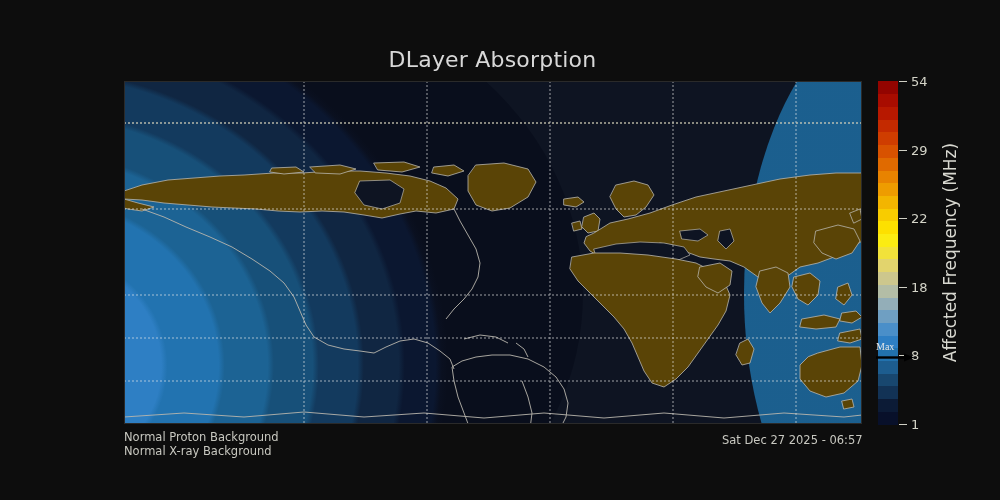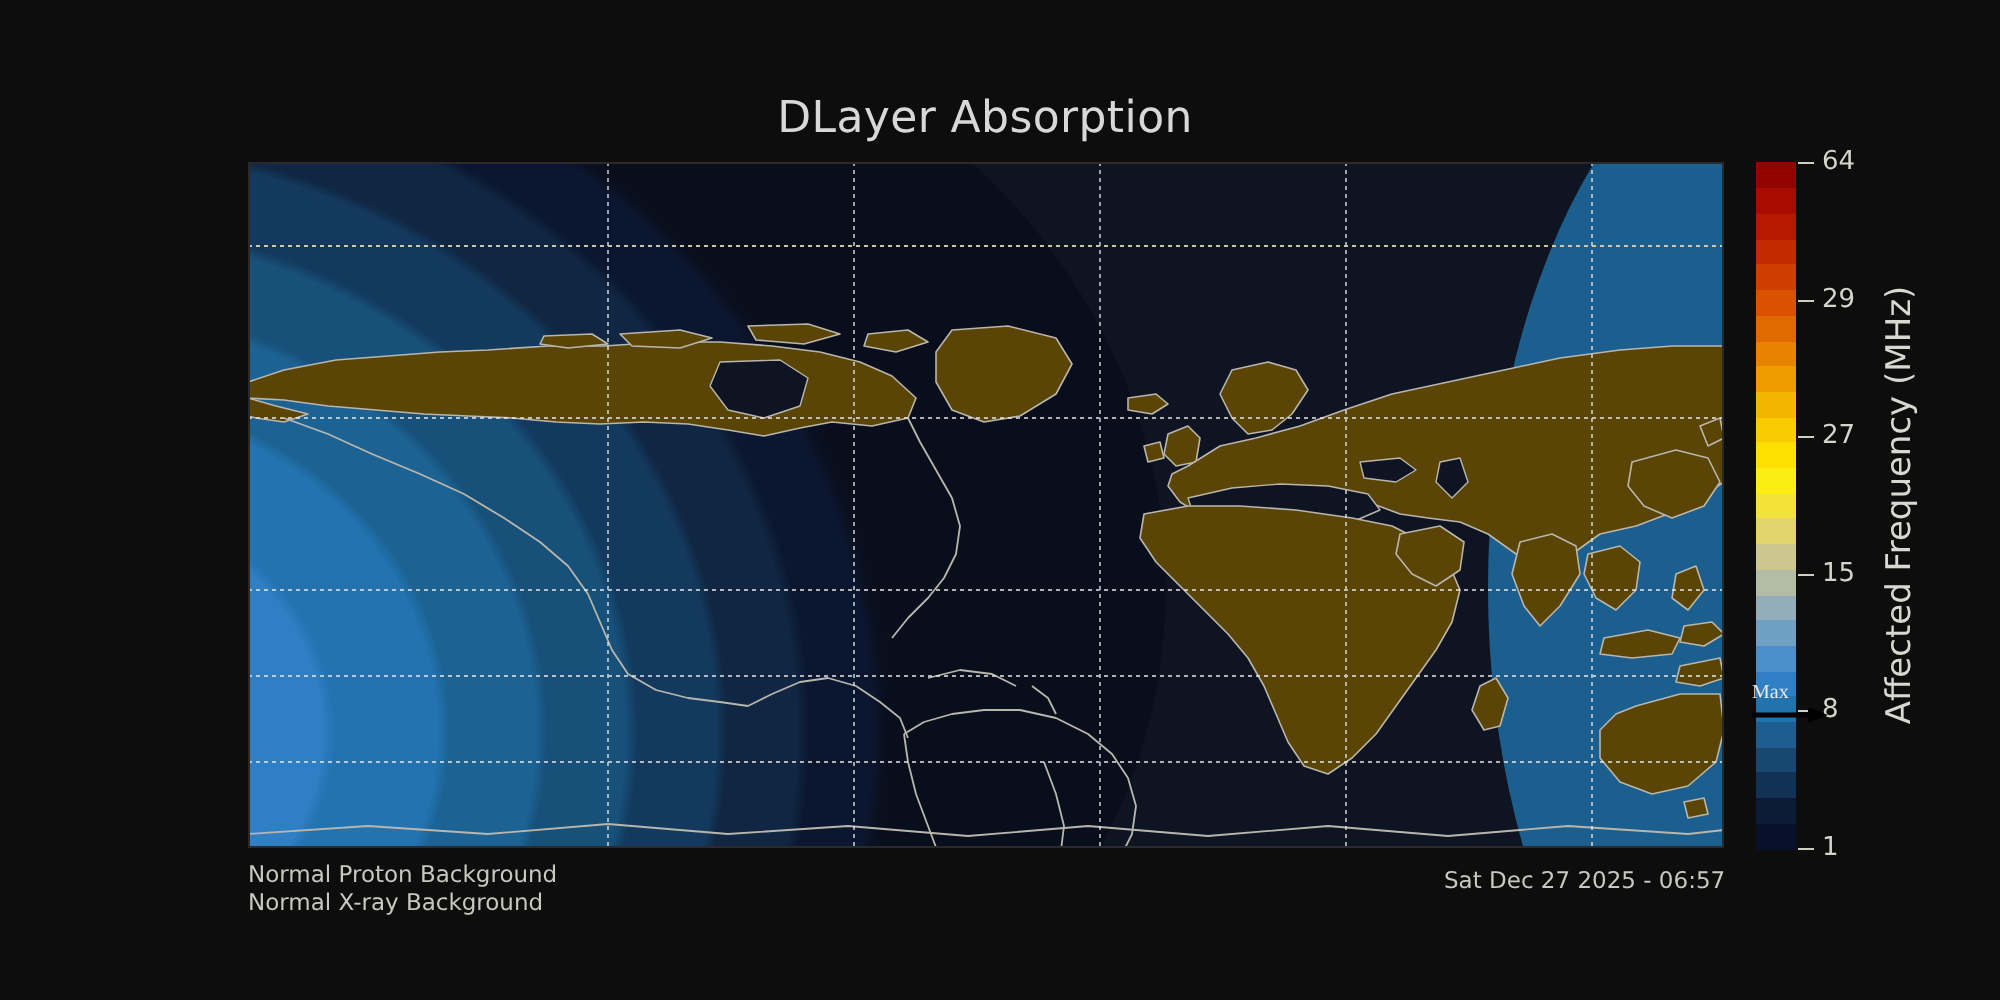--- a/index.html
+++ b/index.html
@@ -328,27 +328,27 @@
         <div class="cb-band" style="top: 63.52px; height: 13.3px; background: rgb(216, 82, 0);"></div>
         <div class="cb-band" style="top: 50.81px; height: 13.3px; background: rgb(207, 61, 0);"></div>
         <div class="cb-band" style="top: 38.11px; height: 13.3px; background: rgb(196, 42, 0);"></div>
         <div class="cb-band" style="top: 25.41px; height: 13.3px; background: rgb(183, 24, 0);"></div>
         <div class="cb-band" style="top: 12.7px; height: 13.3px; background: rgb(168, 12, 0);"></div>
         <div class="cb-band" style="top: 0px; height: 13.3px; background: rgb(147, 4, 0);"></div>
       </div>
   </div>
   <div id="colorbar-ticks">
       <div class="cb-tick" style="left: 899px; top: 81px;"></div>
-      <div class="cb-label" style="left: 911px; top: 81px;">64</div>
+      <div class="cb-label" style="left: 911px; top: 81px;">54</div>
       <div class="cb-tick" style="left: 899px; top: 149.6px;"></div>
       <div class="cb-label" style="left: 911px; top: 149.6px;">29</div>
       <div class="cb-tick" style="left: 899px; top: 218.2px;"></div>
-      <div class="cb-label" style="left: 911px; top: 218.2px;">27</div>
+      <div class="cb-label" style="left: 911px; top: 218.2px;">22</div>
       <div class="cb-tick" style="left: 899px; top: 286.8px;"></div>
-      <div class="cb-label" style="left: 911px; top: 286.8px;">15</div>
+      <div class="cb-label" style="left: 911px; top: 286.8px;">18</div>
       <div class="cb-tick" style="left: 899px; top: 355.4px;"></div>
       <div class="cb-label" style="left: 911px; top: 355.4px;">8</div>
       <div class="cb-tick" style="left: 899px; top: 424px;"></div>
       <div class="cb-label" style="left: 911px; top: 424px;">1</div>
     </div>
 
   <div id="colorbar-axis-label">
     <span>Affected Frequency (MHz)</span>
   </div>
 

